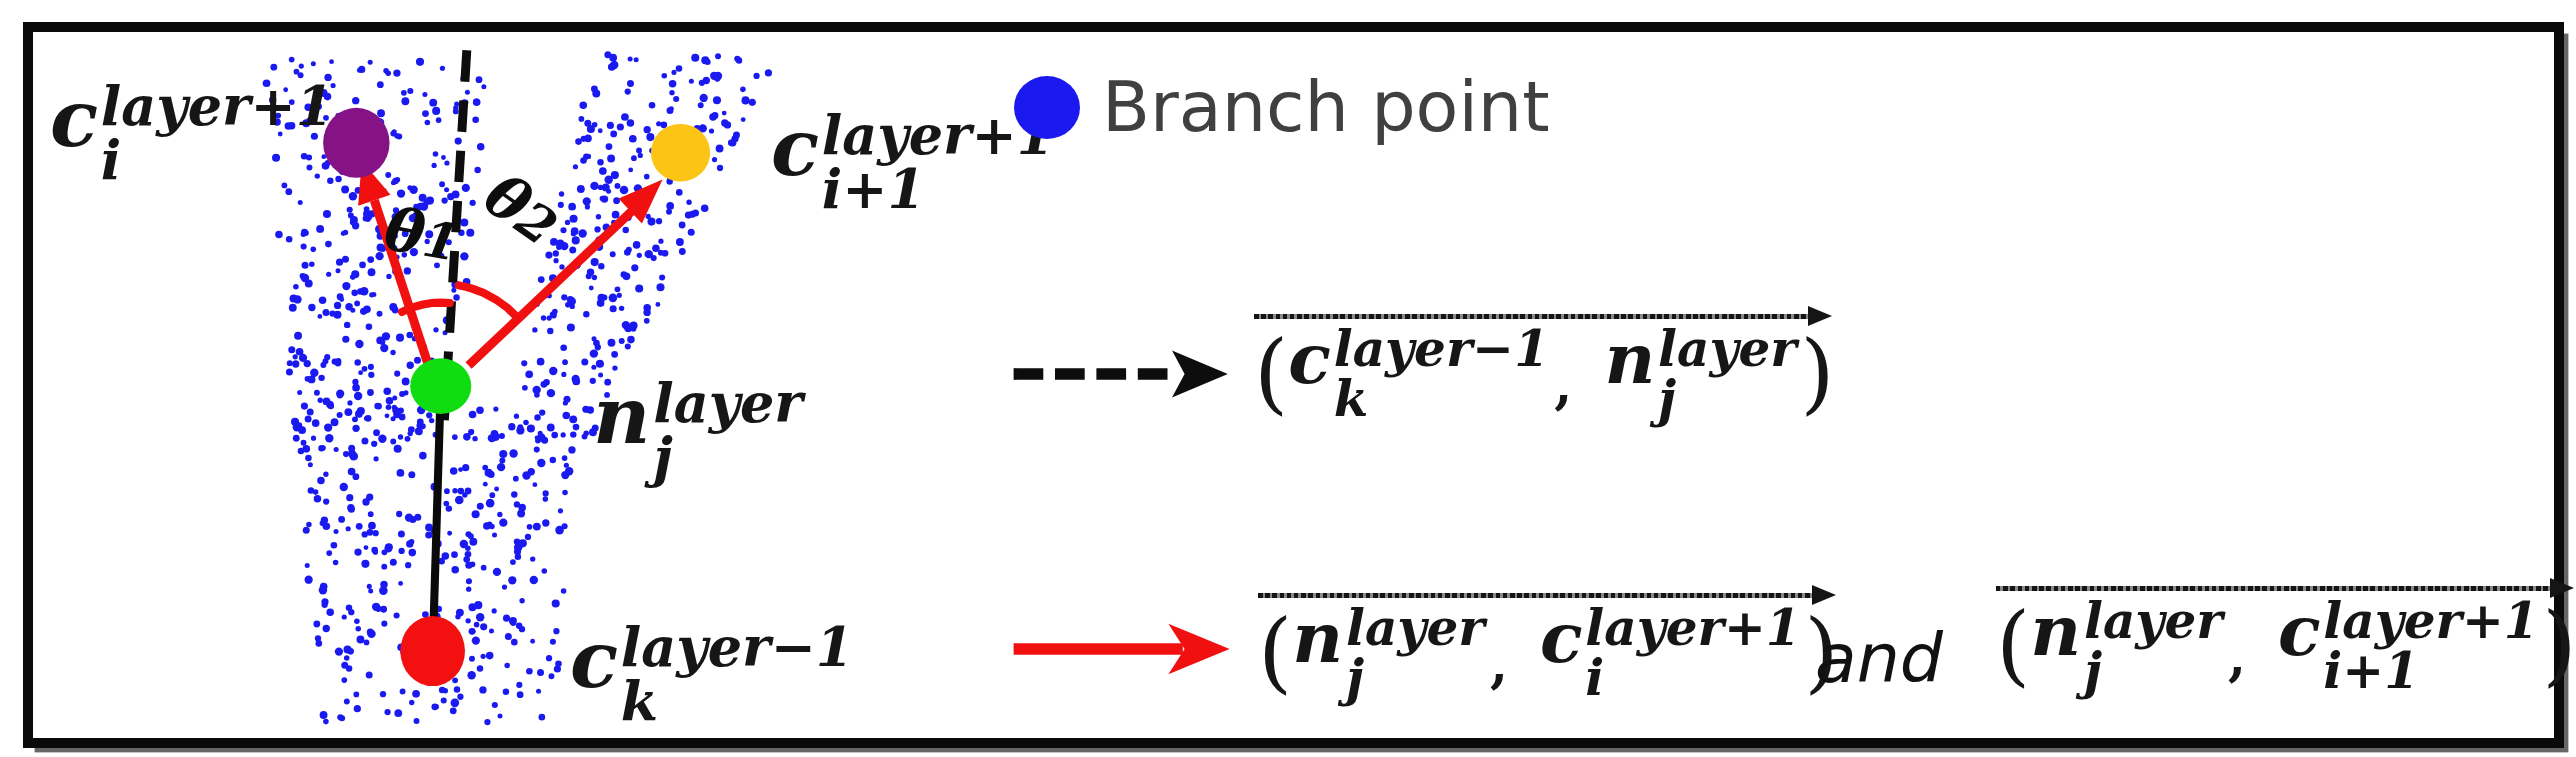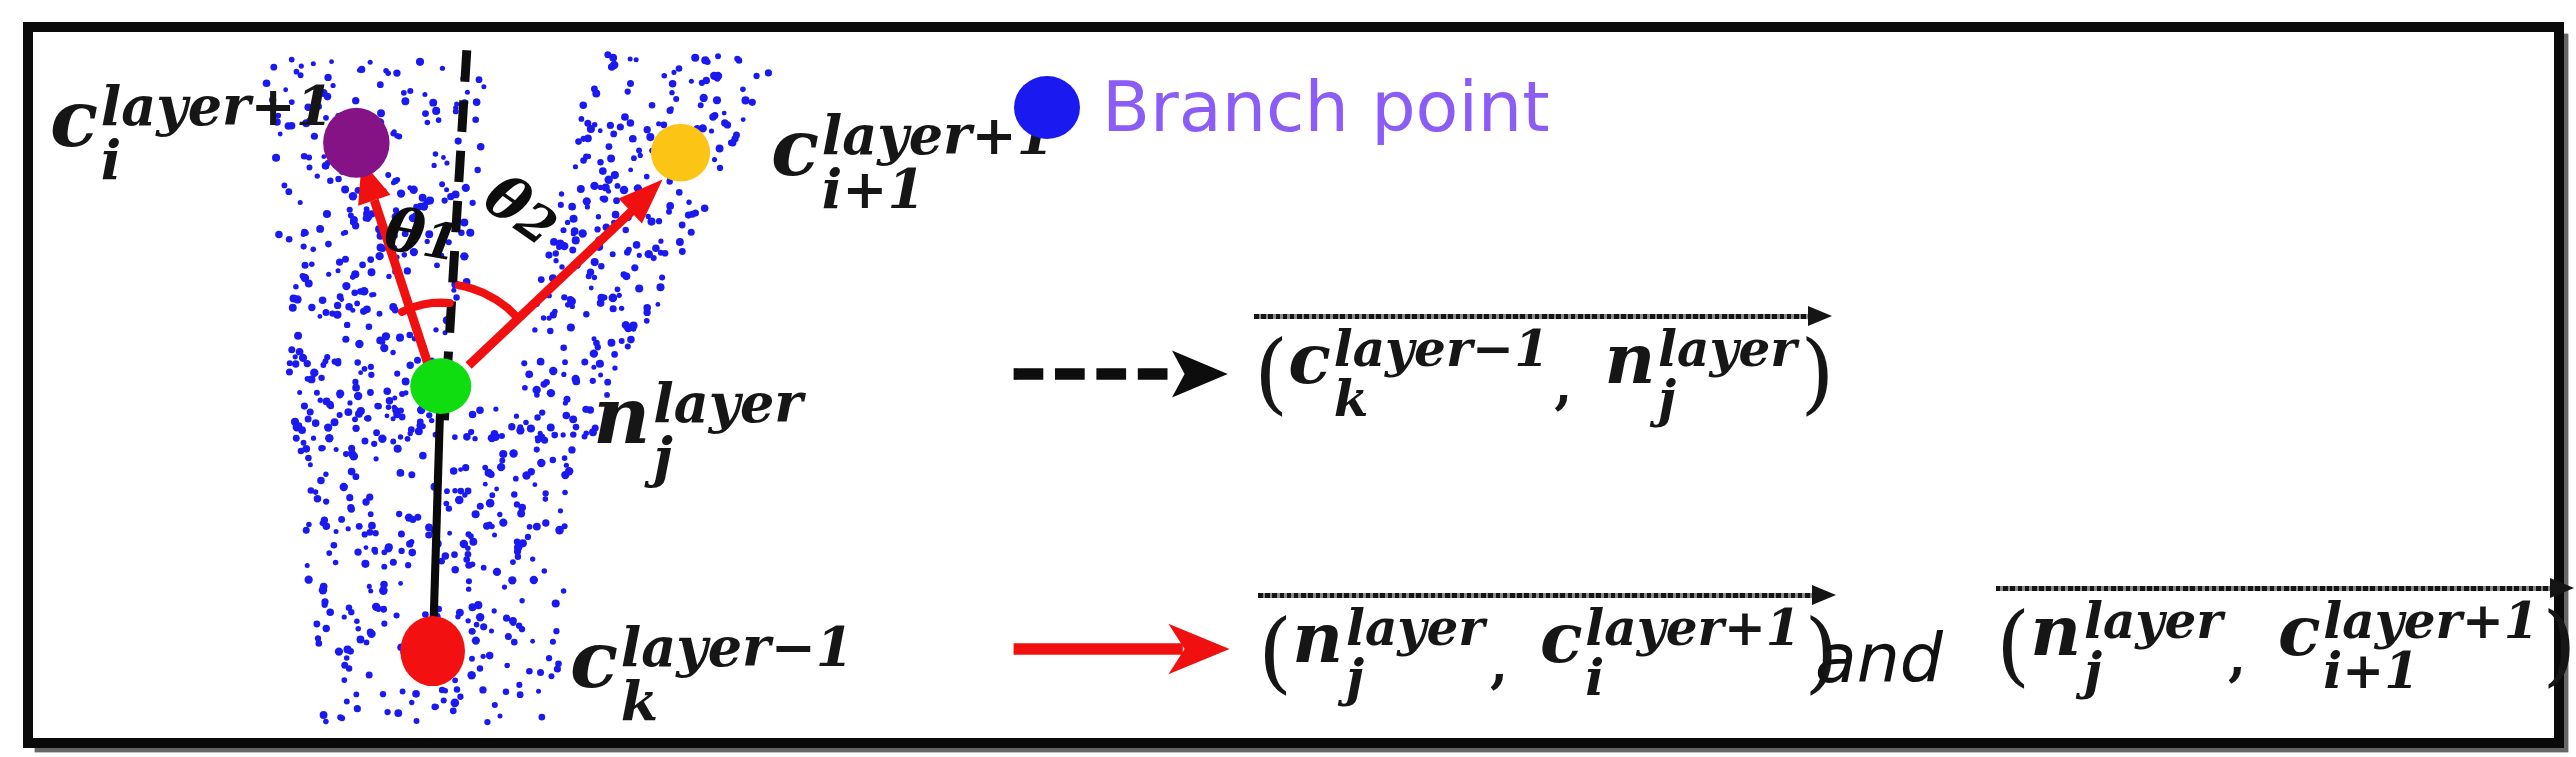--- a/index.html
+++ b/index.html
@@ -32,21 +32,21 @@
   .fcomma{font-size:52px;font-weight:700;align-self:flex-end;margin:0 32px 9px 1.8px;font-style:normal;}
 
   
   .theta{position:absolute;font-family:"DejaVu Serif","Liberation Serif",serif;font-style:italic;
          font-size:59px;font-weight:600;color:#0d0d0d;line-height:1;}
   .theta .tdigit{font-size:0.85em;}
 
   
   #legend-dot{position:absolute;left:1014px;top:76px;width:66px;height:63px;border-radius:50%;
               background:var(--branch-blue,#1a1af0);}
-  #legend-branch-label{position:absolute;left:1102px;top:72px;font-size:70px;line-height:1.0;color:#8b5cf6;}
+  #legend-branch-label{position:absolute;left:1102px;top:72px;font-size:70px;line-height:1.0;color:#404040;}
   #legend-and{position:absolute;left:1815px;top:625px;font-size:68px;line-height:1.0;color:#111;font-style:italic;}
 </style>
 </head>
 <body>
 
 <div id="app">
 
   <div id="frame"></div>
 
   <svg id="fig-svg" width="2576" height="757" viewBox="0 0 2867 843">

